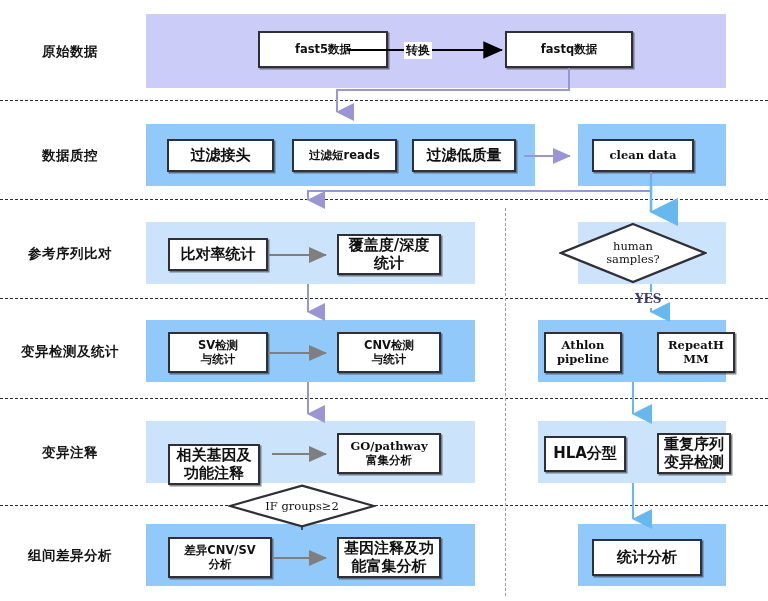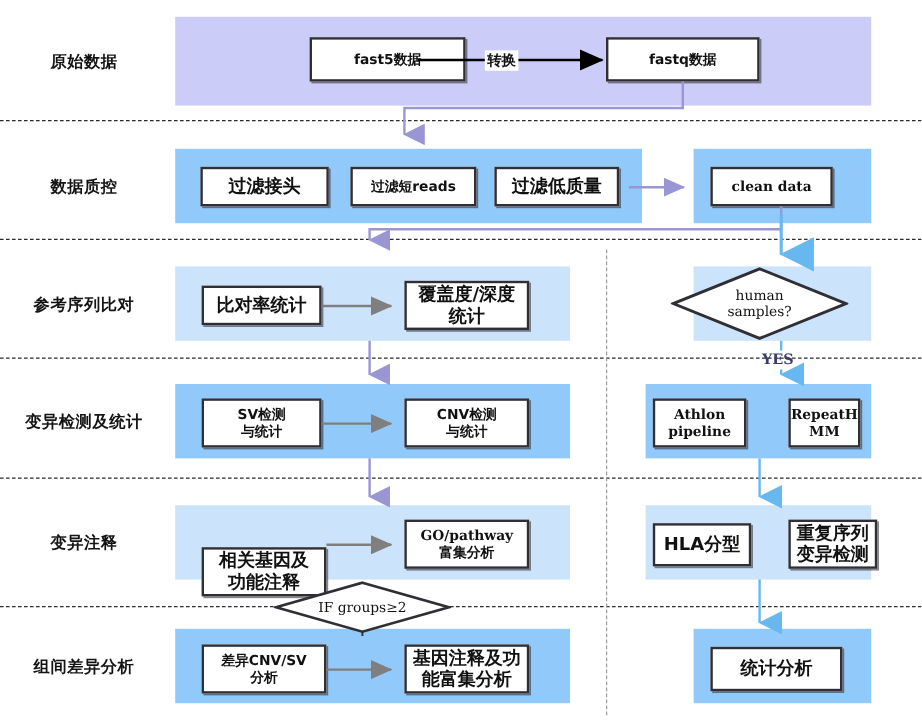--- a/index.html
+++ b/index.html
@@ -255,21 +255,21 @@
       <span>与统计</span>
     </span>
   </div>
 
   <div class="box" style="left:544px;top:332px;width:78px;height:41px;">
     <span class="en">
       <span>Athlon</span>
       <span>pipeline</span>
     </span>
   </div>
-  <div class="box" style="left:657px;top:332px;width:60px;height:41px;">
+  <div class="box" style="left:657px;top:332px;width:78px;height:41px;">
     <span class="en">
       <span>RepeatH</span>
       <span>MM</span>
     </span>
   </div>
 
   <svg class="arrow" style="left:300px;top:382px;width:20px;height:42px;">
     <defs>
       <marker id="ap4" markerWidth="9" markerHeight="9" refX="4.5" refY="8.5" orient="auto">
         <path d="M0,0 L9,0 L4.5,9 z" fill="#9a96d4"></path>
@@ -280,21 +280,21 @@
 
   <svg class="arrow" style="left:625px;top:382px;width:20px;height:42px;">
     <defs>
       <marker id="ablu3" markerWidth="10" markerHeight="10" refX="5" refY="9.5" orient="auto">
         <path d="M0,0 L10,0 L5,10 z" fill="#68b8f0"></path>
       </marker>
     </defs>
     <path d="M8,0 L8,32" fill="none" stroke="#68b8f0" stroke-width="2" marker-end="url(#ablu3)"></path>
   </svg>
 
-  <div class="box" style="left:168px;top:456px;width:104px;height:41px;">
+  <div class="box" style="left:168px;top:444px;width:92px;height:41px;">
     <span class="cn">
       <span>相关基因及</span>
       <span>功能注释</span>
     </span>
   </div>
 
   <svg class="arrow" style="left:272px;top:446px;width:66px;height:16px;">
     <defs>
       <marker id="agr3" markerWidth="9" markerHeight="8" refX="8.5" refY="4" orient="auto">
         <path d="M0,0 L9,4 L0,8 z" fill="#7f7f7f"></path>

